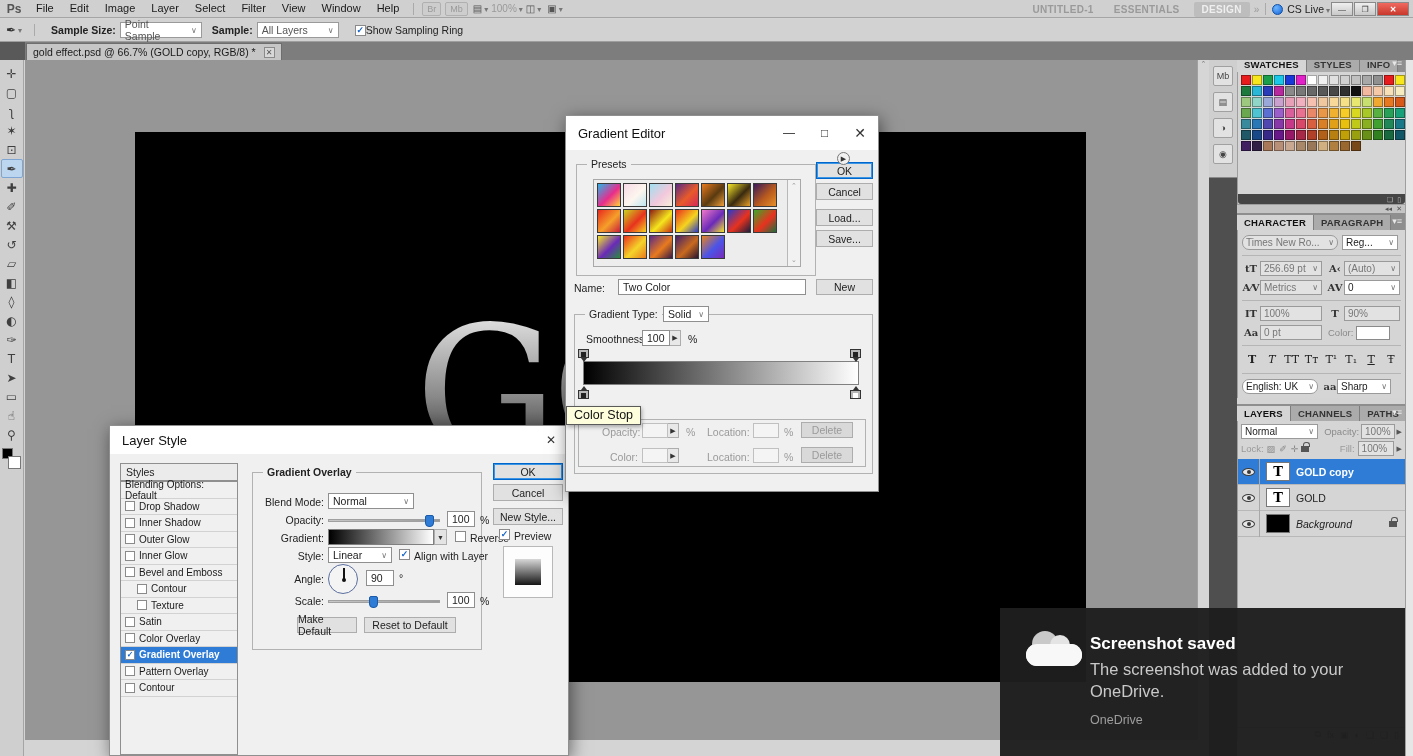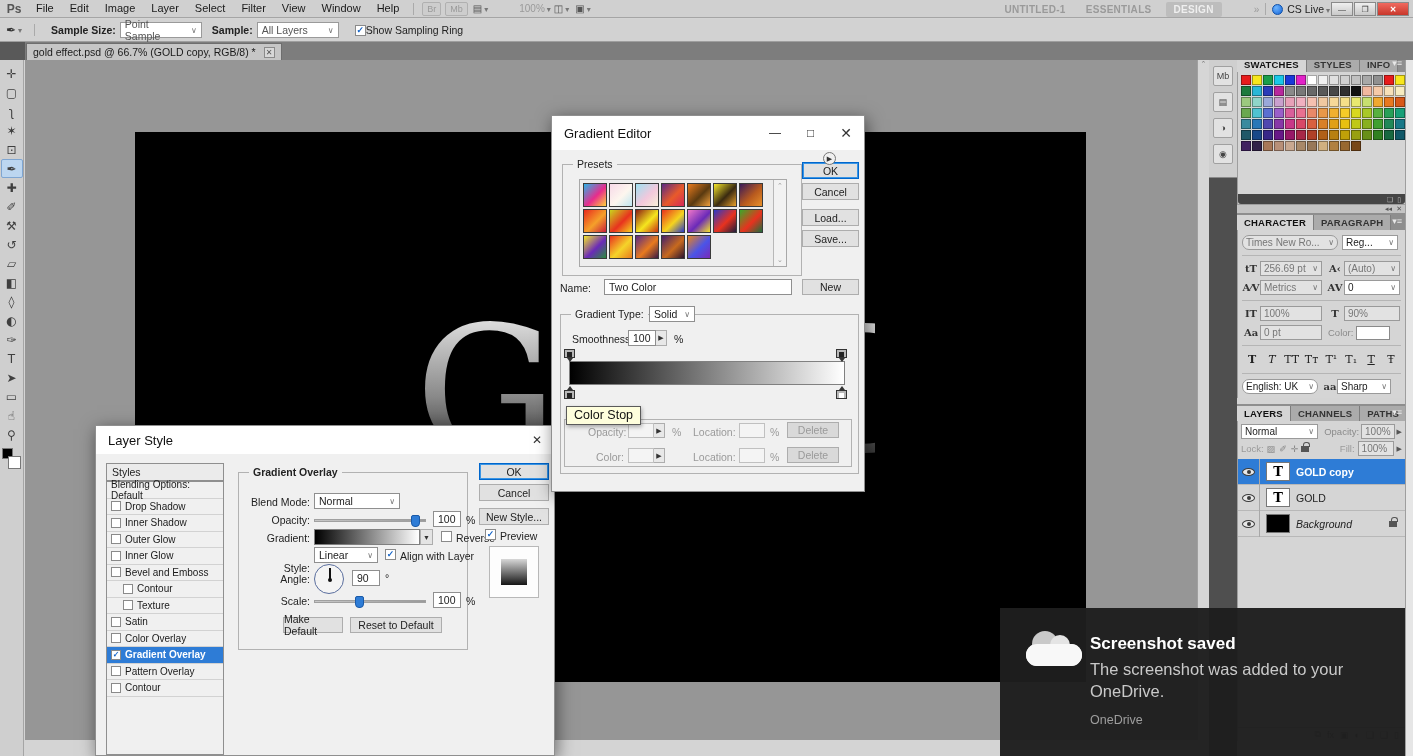--- a/index.html
+++ b/index.html
@@ -10,21 +10,21 @@
   
   .menubar { position:absolute; left:0; top:0; width:1413px; height:18px; background:#D0D0D0;
              border-bottom:1px solid #A5A5A5; display:flex; align-items:center; z-index:5; }
   .ps-logo { width:28px; text-align:center; font-weight:bold; font-size:12px; color:#555; }
   .menu-item { padding:0 8px; font-size:11px; color:#1a1a1a; line-height:17px; cursor:default; }
   .mb-sep { width:1px; height:12px; background:#aaa; margin:0 6px; }
   .mb-btn { border:1px solid #b0b0b0; background:#CDCDCD; color:#9a9a9a; font-size:9px;
             padding:1px 4px; margin:0 2px; border-radius:2px; }
   .mb-ddicon { font-size:10px; color:#555; margin:0 3px; }
   .mb-caret { font-size:8px; color:#777; margin-left:2px; }
-  .mb-dim { color:#9a9a9a; font-size:10px;margin-left:28px; }
+  .mb-dim { color:#9a9a9a; font-size:10px; }
   .mb-right { position:absolute; right:4px; top:0; height:18px; display:flex; align-items:center; }
   .ws-label { color:#9a9a9a; font-size:10px; font-weight:bold; padding:0 10px; letter-spacing:.3px; }
   .ws-active { background:#BDBDBD; color:#EFEFEF; border-radius:2px; padding:2px 8px; margin:0 4px; }
   .cslive-dot { width:11px; height:11px; border-radius:50%; background:radial-gradient(circle at 35% 30%, #6FB6FF, #1565D8); 
                 display:inline-block; margin-right:4px; border:1px solid #0D4FA8; }
   .win-btn { width:22px; height:14px; border:1px solid #8a8a8a; background:linear-gradient(#EFEFEF,#C9C9C9);
              display:inline-flex; align-items:center; justify-content:center; font-size:8px; color:#333; margin-left:1px; }
   .win-close { width:32px; background:linear-gradient(#F06A5F,#C8372B); color:#fff; font-weight:bold; }
 
   
@@ -140,21 +140,21 @@
   .layer-name.italic { font-style:italic; }
   .padlock { position:relative; width:8px; height:6px; background:#555; margin-left:auto; margin-right:8px; flex:none;}
   .padlock::before { content:""; position:absolute; left:1.5px; top:-4px; width:5px; height:4px;
                      border:1px solid #555; border-bottom:none; border-radius:3px 3px 0 0; }
   .layers-rest { background:#D5D5D5; height:190px; }
   .layers-bottom { height:14px; background:#CACACA; border-top:1px solid #9E9E9E; display:flex; align-items:center;
                    justify-content:flex-end; gap:6px; padding-right:6px; }
   .lb-ico { font-size:9px; color:#555; }
 
   
-  .dialog { position:absolute; background:#F0F0F0; border:1px solid #8F8F8F; box-shadow:2px 4px 16px rgba(0,0,0,.5); }
+  .dialog { position:absolute; background:#F0F0F0; border:1px solid #8F8F8F; box-shadow:2px 4px 16px rgba(0,0,0,.5);margin-left:14px; }
   .dlg-title { background:#FFF; display:flex; align-items:center; padding:0 12px; font-size:13px; color:#111; }
   .dlg-ctrls { margin-left:auto; display:flex; align-items:center; gap:26px; color:#333; }
   .dlg-ctrl { font-size:12px; }
   .groupbox { position:absolute; border:1px solid #B2B2B2; }
   .gb-legend { position:absolute; top:-7px; left:10px; background:#F0F0F0; padding:0 4px; font-size:10.5px; color:#222; }
   .gb-legend.bold { font-weight:bold; }
   .btn { background:#E1E1E1; border:1px solid #ADADAD; font-size:10.5px; color:#222; display:flex;
          align-items:center; justify-content:center; position:absolute; }
   .btn.default { border:1px solid #0066CC; box-shadow:inset 0 0 0 1px #3A95E4; }
   .btn.disabled { color:#9a9a9a; background:#D9D9D9; }
@@ -653,21 +653,21 @@
     </div>
     <span class="tfield" style="left:337px; top:85px; width:28px; height:16px;">100</span>
     <span class="dlg-label" style="left:370px; top:88px;">%</span>
 
     <span class="dlg-label" style="left:152px; top:106px; width:62px; text-align:right;">Gradient:</span>
     <div class="mini-grad" style="left:218px; top:103px; width:106px;"></div>
     <div class="mini-grad-dd" style="left:324px; top:103px;">▼</div>
     <span class="cb" style="position:absolute; left:345px; top:105px;"></span>
     <span class="dlg-label" style="left:360px; top:106px;">Reverse</span>
 
-    <span class="dlg-label" style="left:152px; top:136px; width:62px; text-align:right;">Style:</span>
+    <span class="dlg-label" style="left:152px; top:124px; width:62px; text-align:right;">Style:</span>
     <span class="tfield" style="left:218px; top:121px; width:64px; height:16px; justify-content:space-between;">
       <span>Linear</span>
         <span class="dd-arrow">∨</span>
       </span>
     <span class="cb" style="position:absolute; left:289px; top:123px;">✓</span>
     <span class="dlg-label" style="left:304px; top:124px;">Align with Layer</span>
 
     <span class="dlg-label" style="left:152px; top:147px; width:62px; text-align:right;">Angle:</span>
     <div class="dial" style="left:218px; top:138px;">
       <div class="needle"></div>

